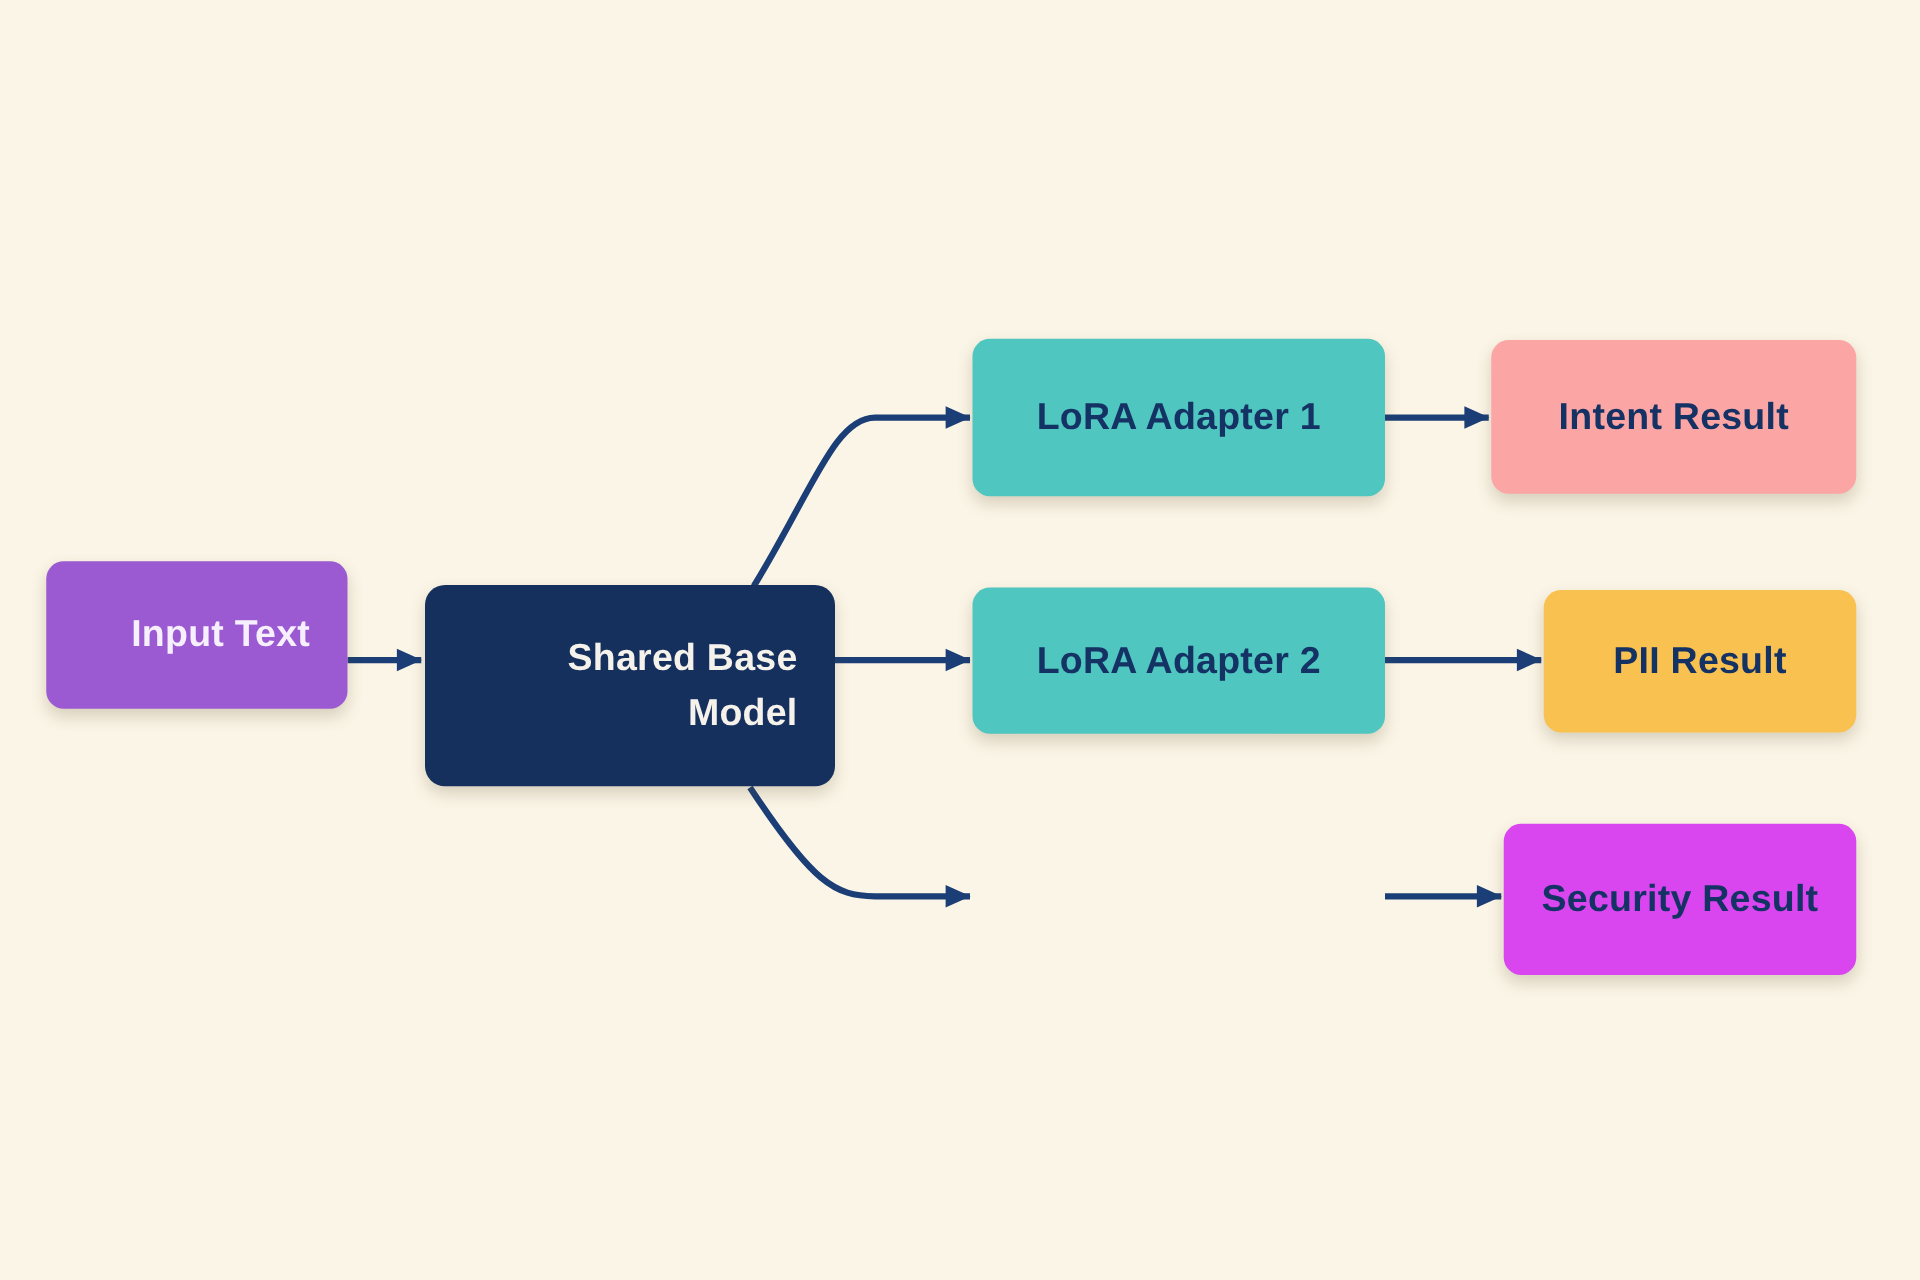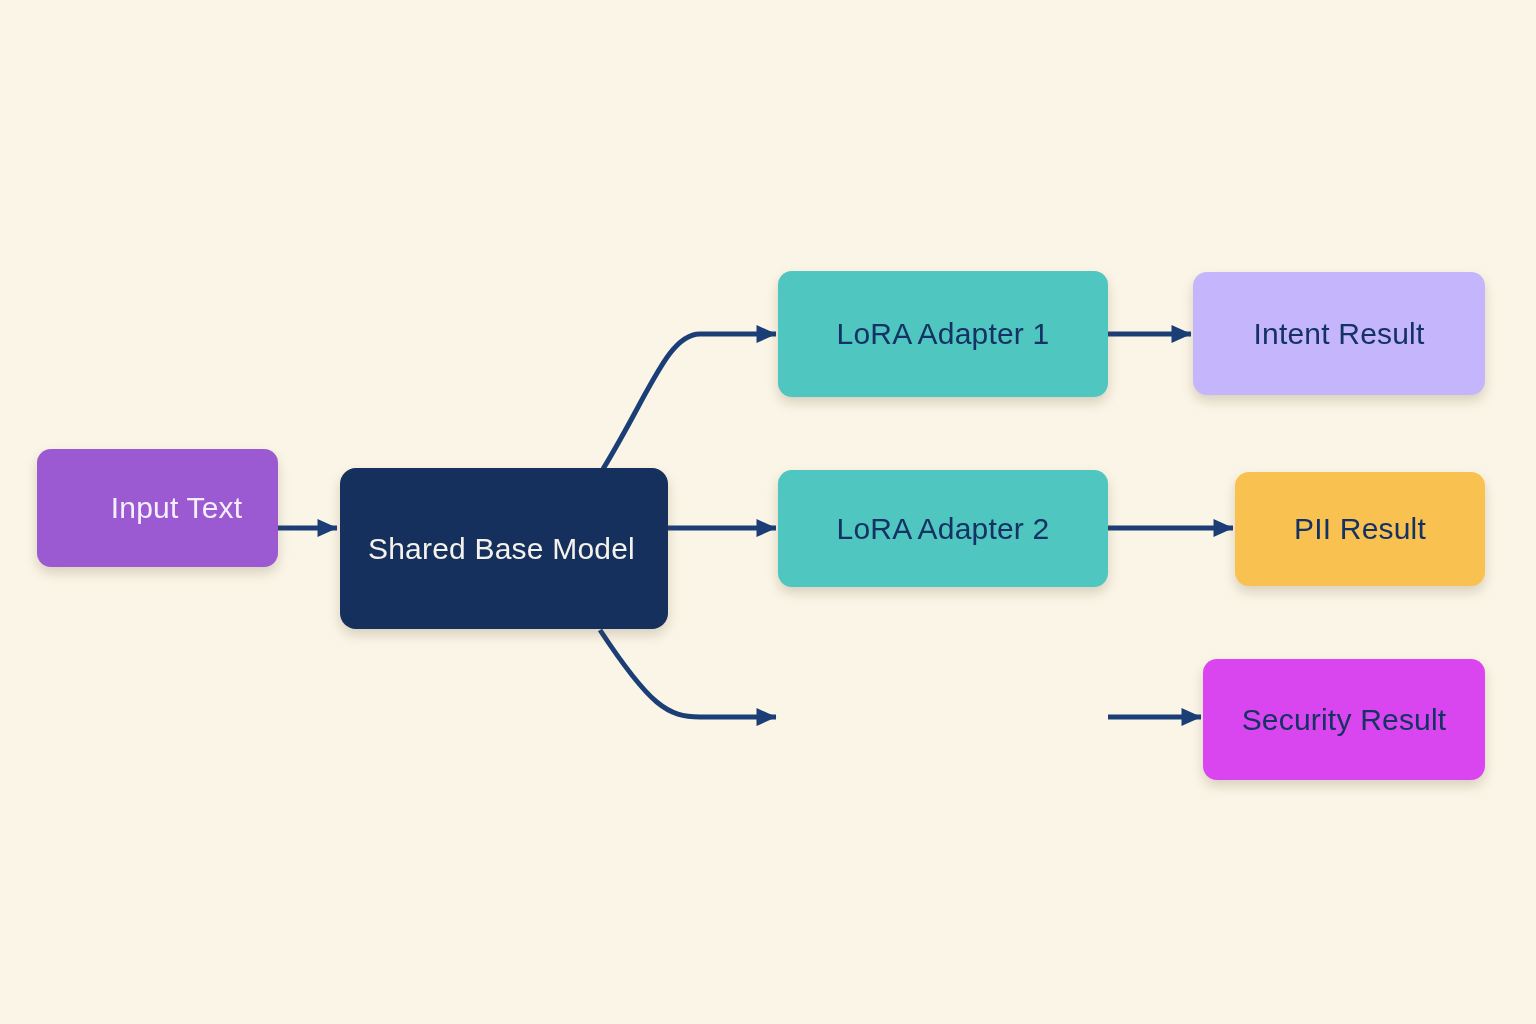--- a/index.html
+++ b/index.html
@@ -28,29 +28,29 @@
     stroke-width: 5;
   }
   .node {
     position: absolute;
     display: flex;
     align-items: center;
     justify-content: center;
     border-radius: 14px;
     box-shadow: 0 6px 12px rgba(96, 82, 44, 0.22);
     font-size: 30px;
-    font-weight: 400;
+    font-weight: 700;
     letter-spacing: 0.2px;
     box-sizing: border-box;
     text-align: center;
   }
   .node-input    { left: 37px;   top: 449px; width: 241px; height: 118px; padding-left: 38px; }
   .node-base     { left: 340px;  top: 468px; width: 328px; height: 161px;
                    justify-content: flex-start; padding-left: 28px; padding-right: 30px;
-                   text-align: left; line-height: 44px; border-radius: 16px; }
+                   text-align: right; line-height: 44px; border-radius: 16px; }
   .node-adapter1 { left: 778px;  top: 271px; width: 330px; height: 126px; }
   .node-adapter2 { left: 778px;  top: 470px; width: 330px; height: 117px; }
   .node-adapter3 { left: 778px;  top: 660px; width: 330px; height: 117px; }
   .node-intent   { left: 1193px; top: 272px; width: 292px; height: 123px; }
   .node-pii      { left: 1235px; top: 472px; width: 250px; height: 114px; align-items: center; }
   .node-security { left: 1203px; top: 659px; width: 282px; height: 121px; }
 </style>
 </head>
 <body>
 
@@ -81,21 +81,21 @@
 
   <div class="node node-adapter1" style="background: rgb(79, 198, 191); color: rgb(20, 50, 99);">
     <span>LoRA Adapter 1</span>
   </div>
 
   <div class="node node-adapter2" style="background: rgb(79, 198, 191); color: rgb(20, 50, 99);">
     <span>LoRA Adapter 2</span>
   </div>
 
 
-  <div class="node node-intent" style="background: #c4b5fd; color: rgb(20, 50, 99);">
+  <div class="node node-intent" style="background: #fca5a5; color: rgb(20, 50, 99);">
     <span>Intent Result</span>
   </div>
 
   <div class="node node-pii" style="background: rgb(249, 193, 79); color: rgb(20, 50, 99);">
     <span>PII Result</span>
   </div>
 
   <div class="node node-security" style="background: #d946ef; color: rgb(20, 50, 99);">
     <span>Security Result</span>
   </div>

